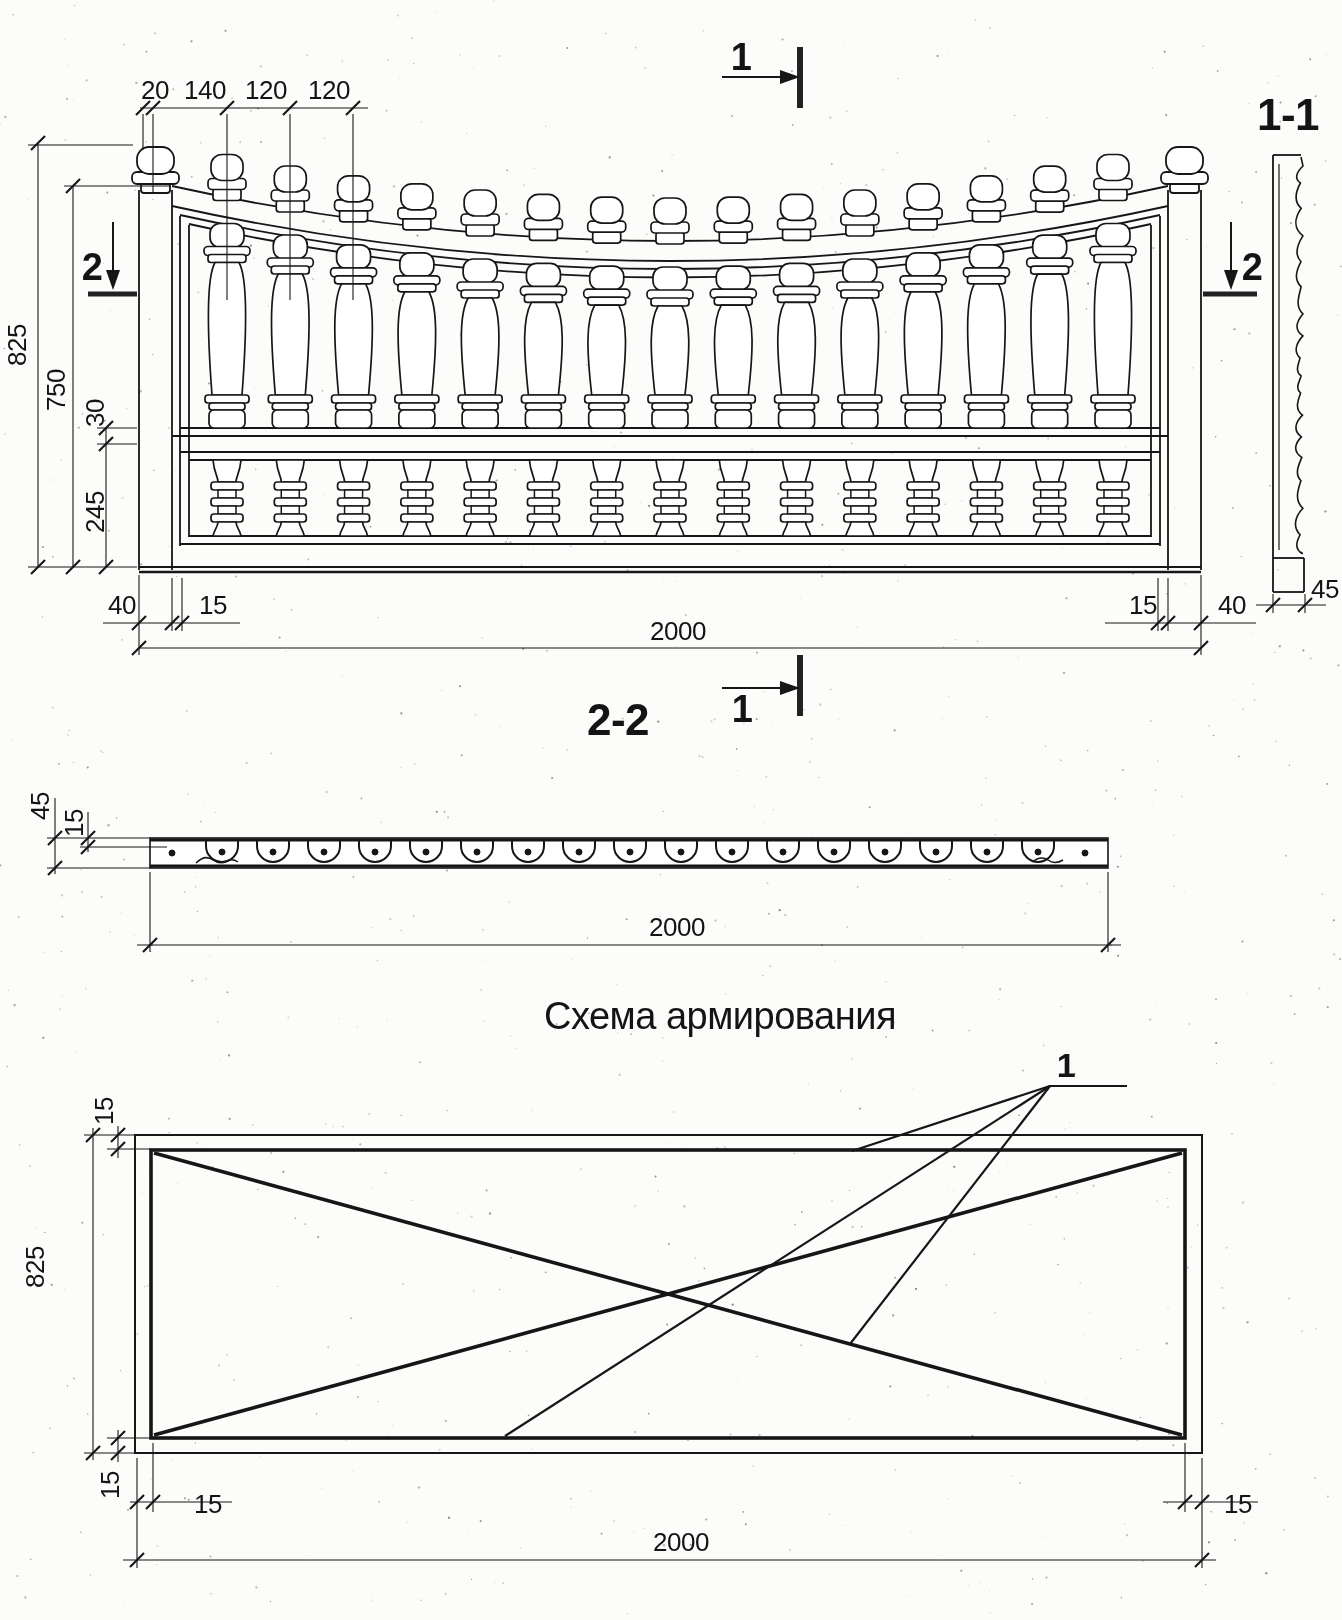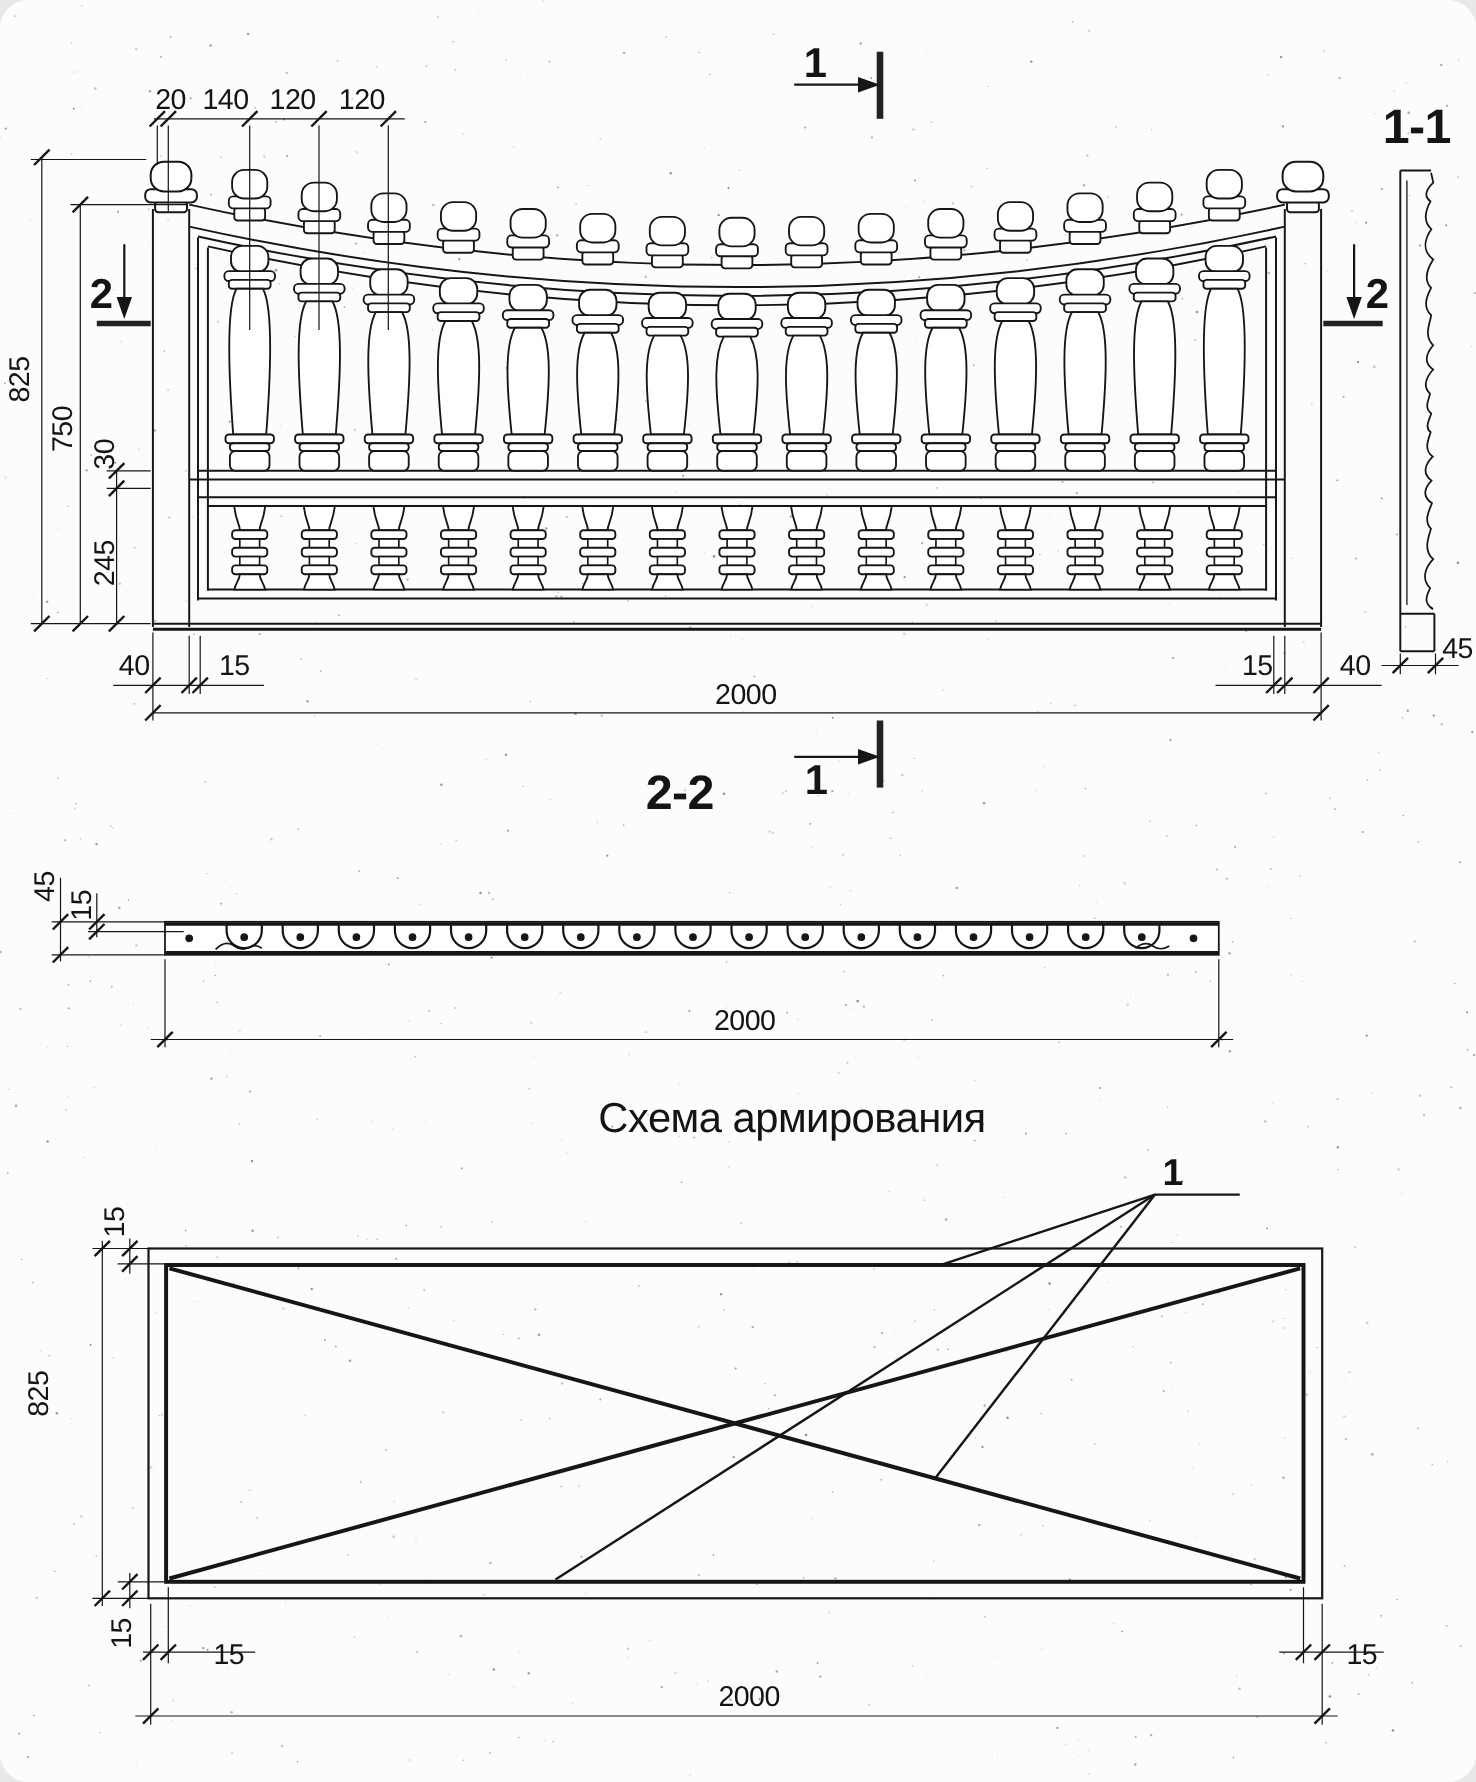--- a/index.html
+++ b/index.html
@@ -1,17 +1,17 @@
 <!DOCTYPE html>
 <html><head>
 <meta charset="utf-8">
 <style>
   html,body{margin:0;padding:0;background:#e8e8e6;}
   #page{position:relative;width:1342px;height:1620px;background:#fcfcfb;overflow:hidden;
-        font-family:"Liberation Sans", sans-serif;border-radius:26px;}
+        font-family:"Liberation Sans", sans-serif;}
   svg{position:absolute;left:0;top:0;}
   text{fill:#141414;font-family:"Liberation Sans", sans-serif;letter-spacing:-0.5px;}
   .dim{font-size:26px;}
   .big{font-size:44px;font-weight:bold;}
   .mark{font-size:38px;font-weight:bold;}
   .ttl{font-size:38px;}
   .callout{font-size:34px;font-weight:bold;}
 </style>
 </head>
 <body>

